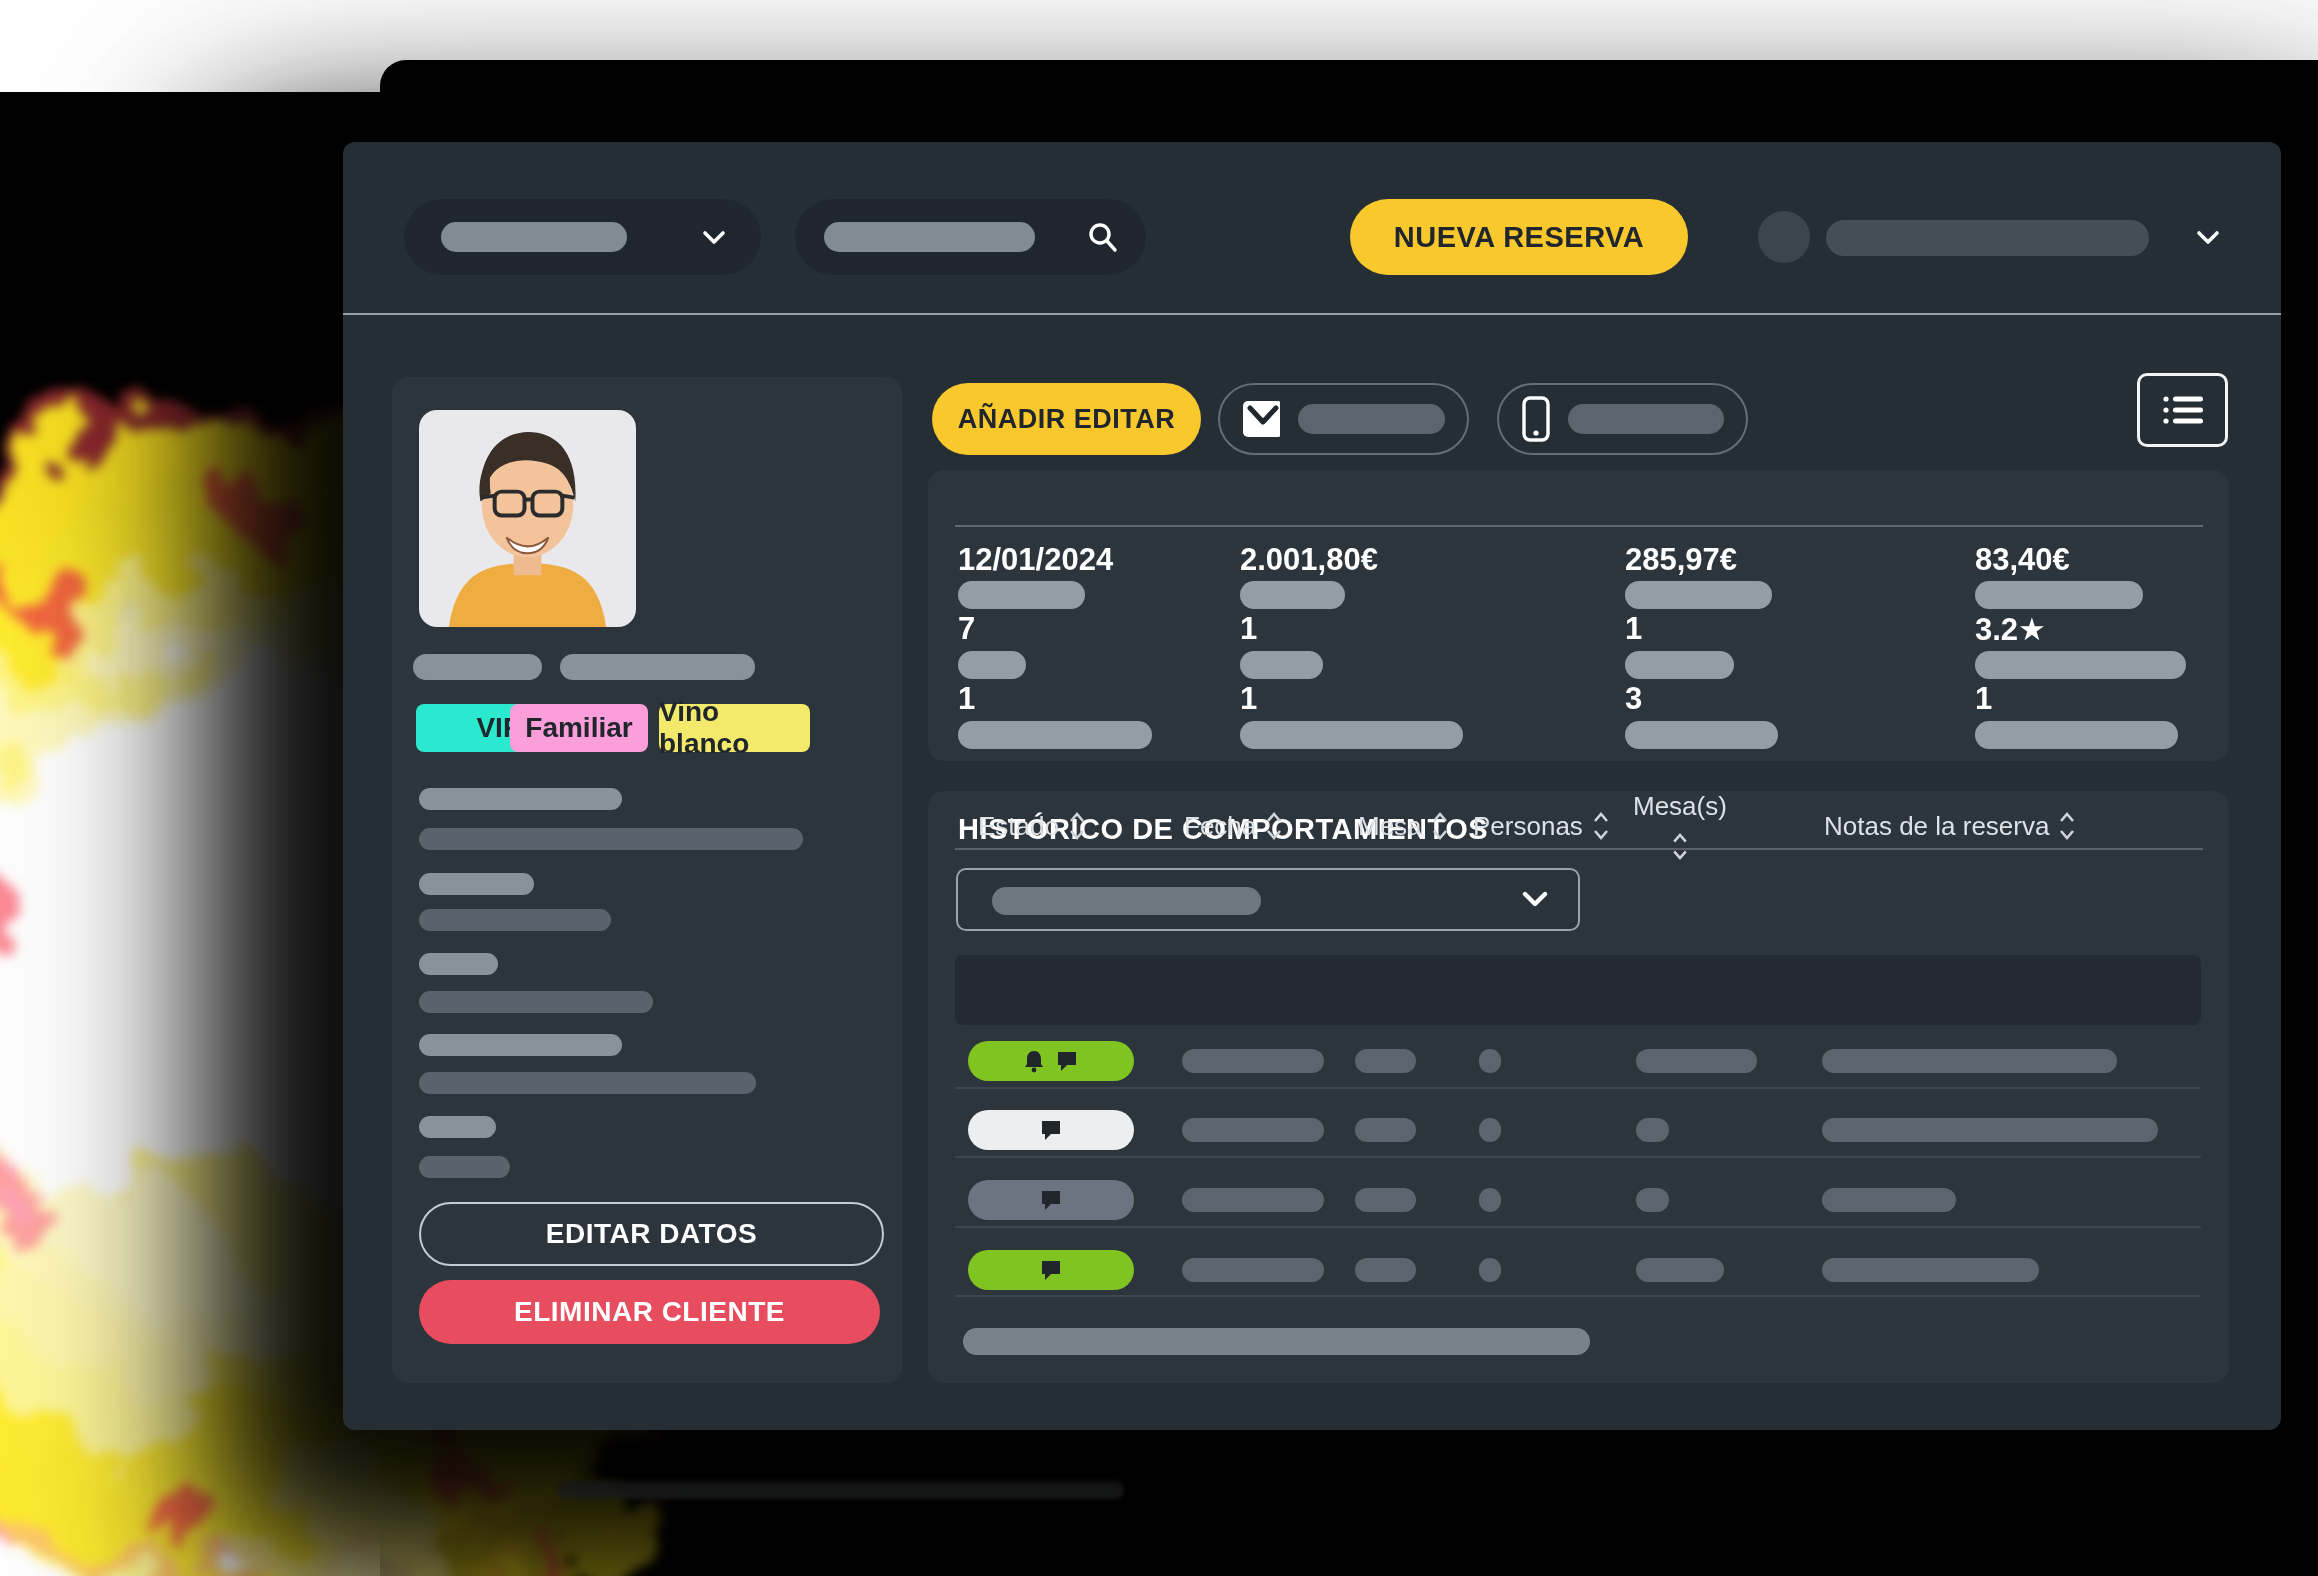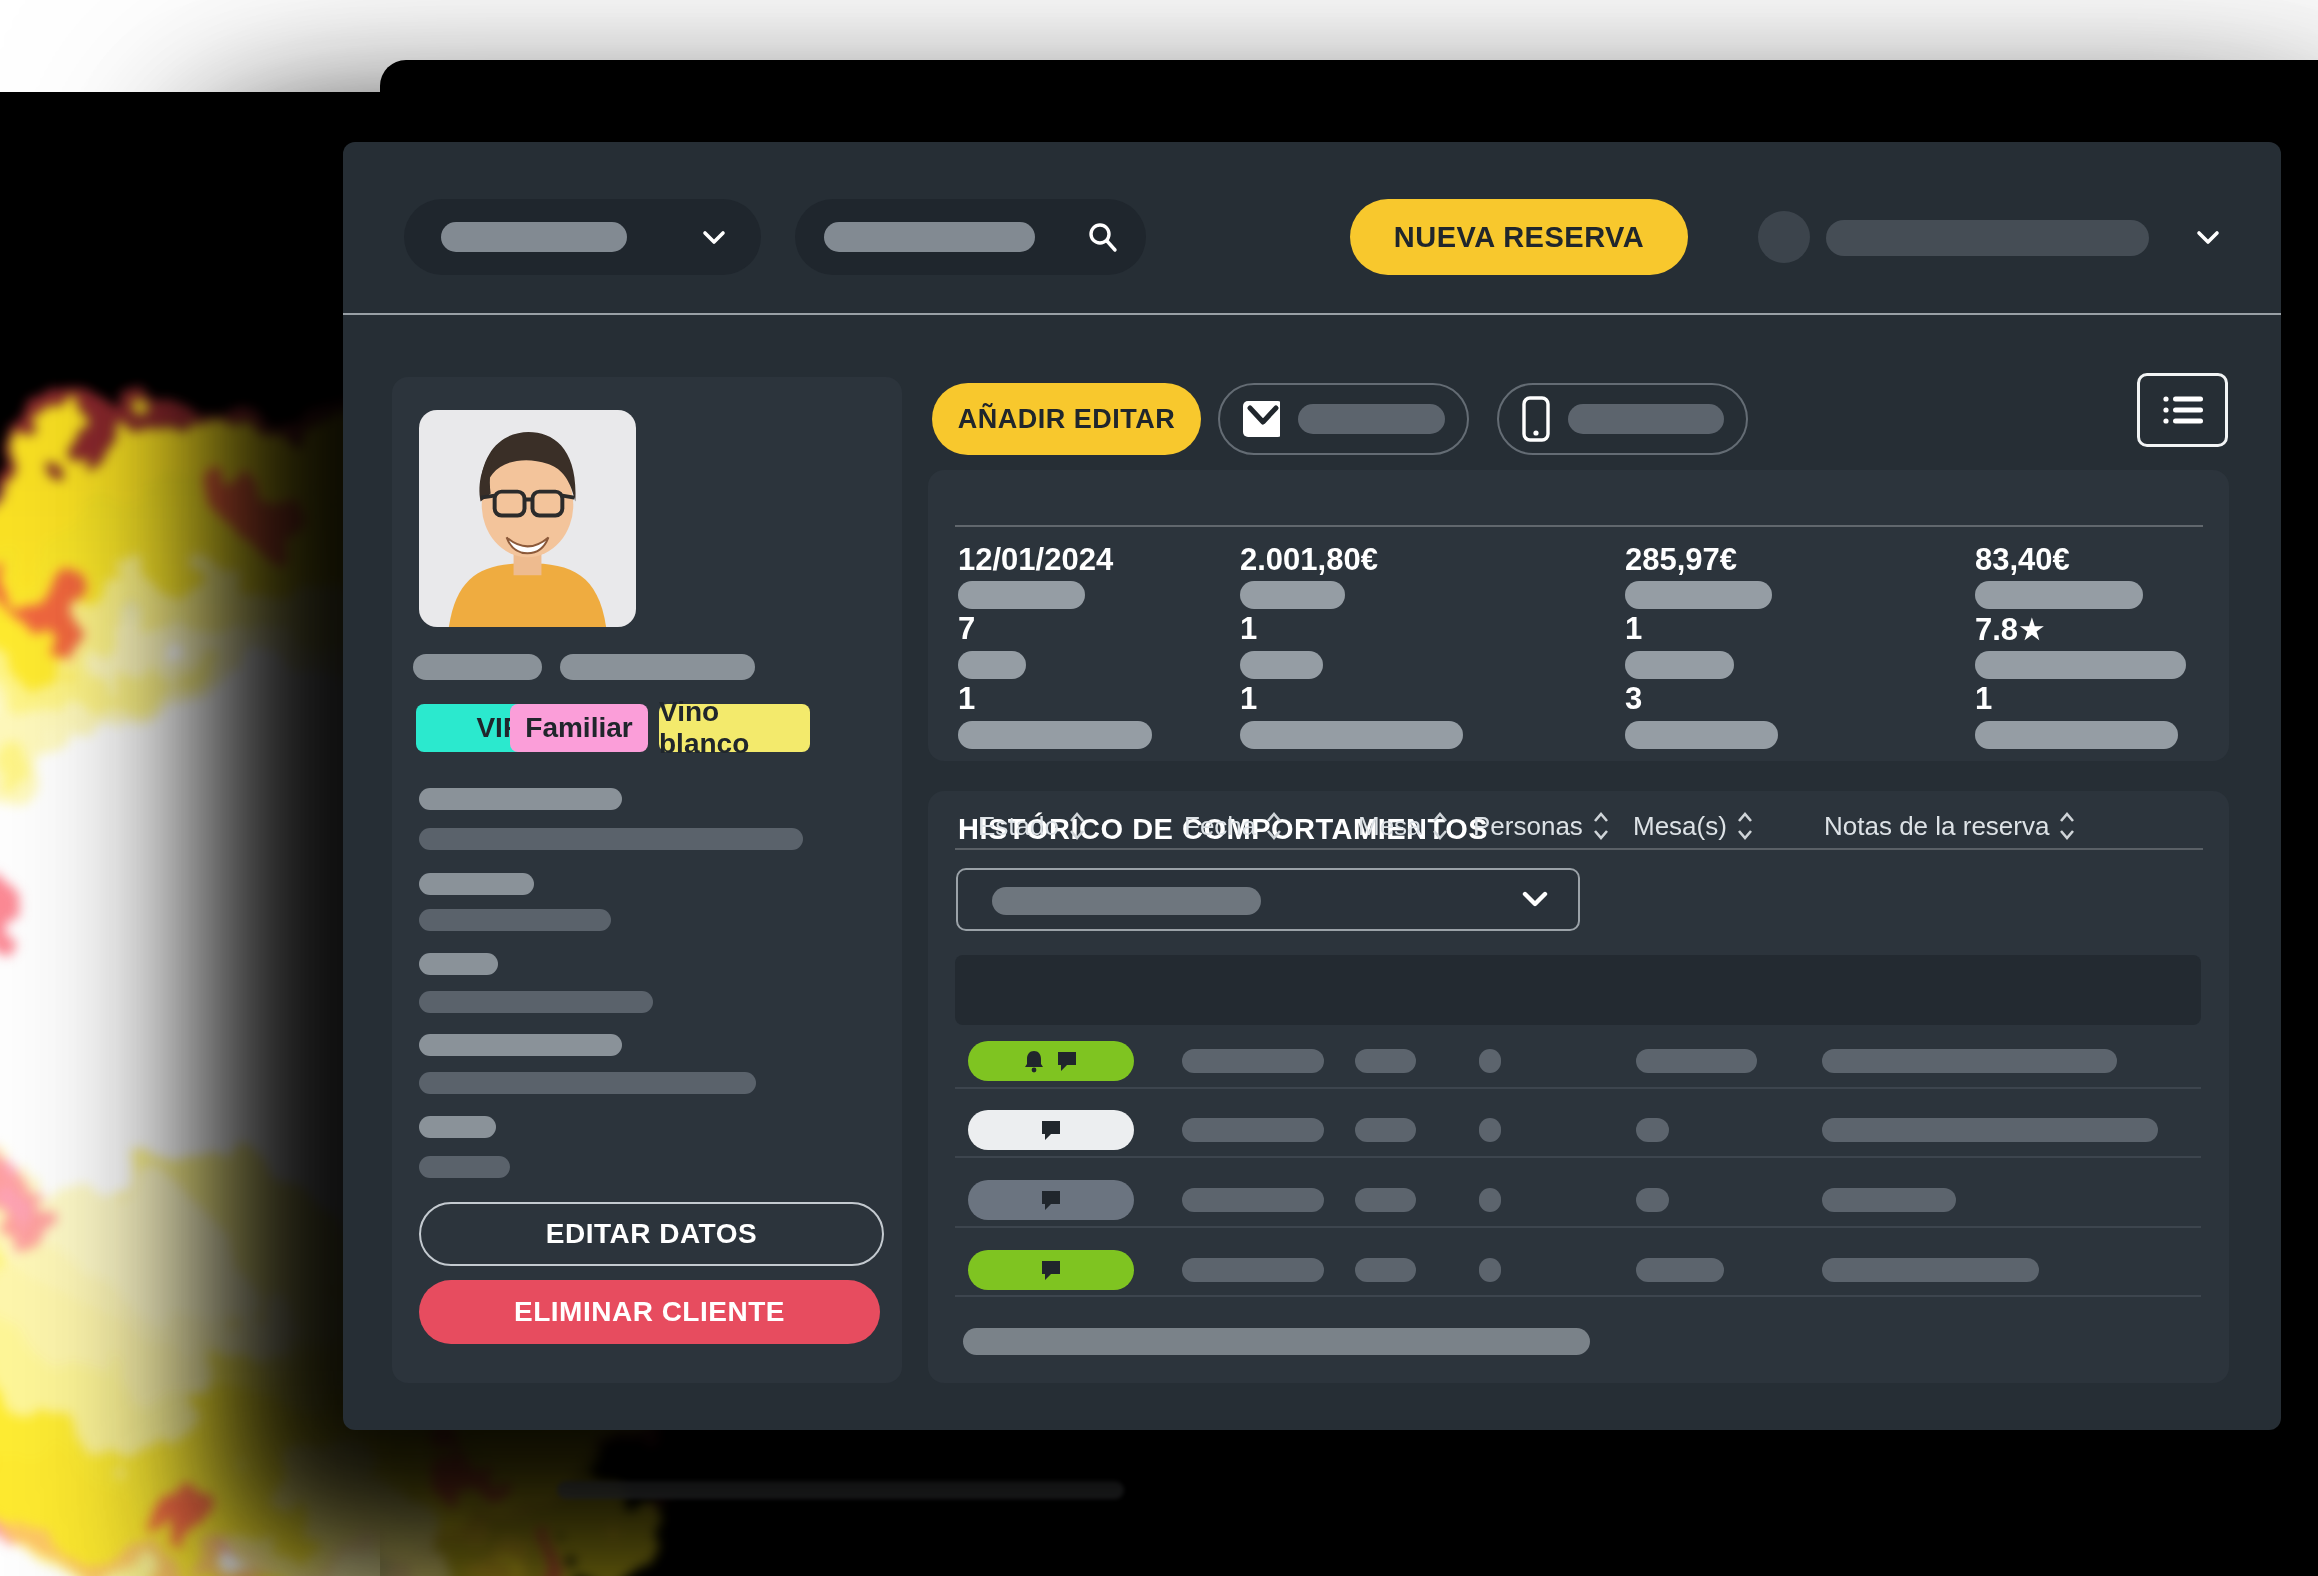--- a/index.html
+++ b/index.html
@@ -219,21 +219,21 @@
       <div class="stat-val" style="left:697px;top:72px;">285,97€</div>
       <div class="stat-val" style="left:1047px;top:72px;">83,40€</div>
       <div class="stat-bar" style="left:30px;top:111px;width:127px;"></div>
       <div class="stat-bar" style="left:312px;top:111px;width:105px;"></div>
       <div class="stat-bar" style="left:697px;top:111px;width:147px;"></div>
       <div class="stat-bar" style="left:1047px;top:111px;width:168px;"></div>
 
       <div class="stat-val" style="left:30px;top:141px;">7</div>
       <div class="stat-val" style="left:312px;top:141px;">1</div>
       <div class="stat-val" style="left:697px;top:141px;">1</div>
-      <div class="stat-val" style="left:1047px;top:141px;">7.8★</div>
+      <div class="stat-val" style="left:1047px;top:141px;">3.2★</div>
       <div class="stat-bar" style="left:30px;top:181px;width:68px;"></div>
       <div class="stat-bar" style="left:312px;top:181px;width:83px;"></div>
       <div class="stat-bar" style="left:697px;top:181px;width:109px;"></div>
       <div class="stat-bar" style="left:1047px;top:181px;width:211px;"></div>
 
       <div class="stat-val" style="left:30px;top:211px;">1</div>
       <div class="stat-val" style="left:312px;top:211px;">1</div>
       <div class="stat-val" style="left:697px;top:211px;">3</div>
       <div class="stat-val" style="left:1047px;top:211px;">1</div>
       <div class="stat-bar" style="left:30px;top:251px;width:194px;"></div>
@@ -276,21 +276,21 @@
             <polyline points="2,20 8,27 14,20" fill="none" stroke="#cfd4d8" stroke-width="2.6"></polyline>
           </svg>
       </div>
       <div class="th" style="left:545px;">
         <span>Personas</span>
         <svg width="16" height="30" viewBox="0 0 16 30">
             <polyline points="2,10 8,3 14,10" fill="none" stroke="#cfd4d8" stroke-width="2.6"></polyline>
             <polyline points="2,20 8,27 14,20" fill="none" stroke="#cfd4d8" stroke-width="2.6"></polyline>
           </svg>
       </div>
-      <div class="th" style="left:705px;">
+      <div class="th" style="left:705px;flex-direction:column;">
         <span>Mesa(s)</span>
         <svg width="16" height="30" viewBox="0 0 16 30">
             <polyline points="2,10 8,3 14,10" fill="none" stroke="#cfd4d8" stroke-width="2.6"></polyline>
             <polyline points="2,20 8,27 14,20" fill="none" stroke="#cfd4d8" stroke-width="2.6"></polyline>
           </svg>
       </div>
       <div class="th" style="left:896px;">
         <span>Notas de la reserva</span>
         <svg width="16" height="30" viewBox="0 0 16 30">
             <polyline points="2,10 8,3 14,10" fill="none" stroke="#cfd4d8" stroke-width="2.6"></polyline>

